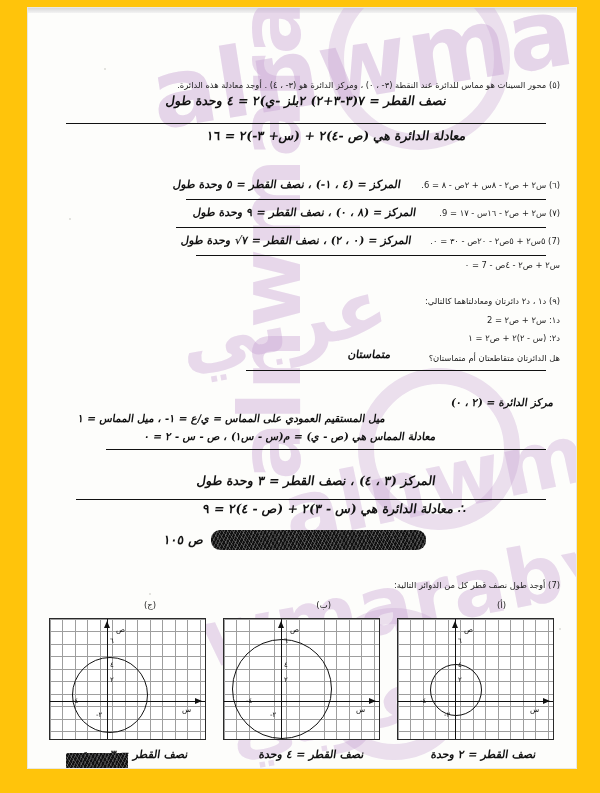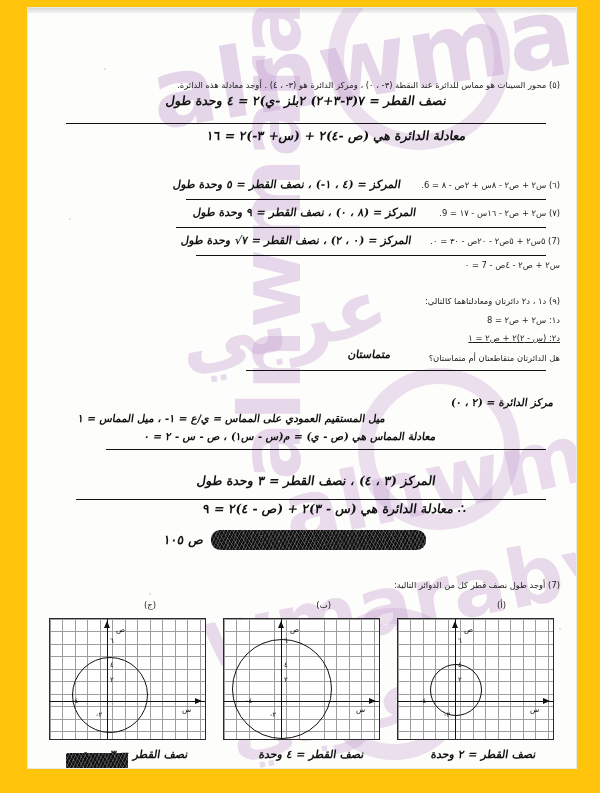--- a/index.html
+++ b/index.html
@@ -165,22 +165,22 @@
       <div class="ptxt" style="top:200px;right:16px;">(٧) س٢ + ص٢ - ١٦س - ١٧ = 9.</div>
       <div class="hw" style="top:198px;right:160px;">المركز = (٨ ، ٠) ، نصف القطر = ٩ وحدة طول</div>
       <div class="rule" style="top:219px;right:30px;width:370px;"></div>
 
       <div class="ptxt" style="top:228px;right:16px;">(7) ٥س٢ + ٥ص٢ - ٢٠ص - ٣٠ = ٠.</div>
       <div class="hw" style="top:226px;right:165px;">المركز = (٠ ، ٢) ، نصف القطر = ٧√ وحدة طول</div>
       <div class="rule" style="top:247px;right:30px;width:350px;"></div>
       <div class="ptxt" style="top:252px;right:16px;">س٢ + ص٢ - ٤ص - 7 = ٠</div>
 
       <div class="ptxt" style="top:288px;right:16px;">(٩) د١ ، د٢ دائرتان ومعادلتاهما كالتالي:</div>
-      <div class="ptxt" style="top:307px;right:16px;">د١: س٢ + ص٢ = 8</div>
-      <div class="ptxt" style="top:325px;right:16px;text-decoration:underline;">د٢: (س - ٢)٢ + ص٢ = ١</div>
+      <div class="ptxt" style="top:307px;right:16px;">د١: س٢ + ص٢ = 2</div>
+      <div class="ptxt" style="top:325px;right:16px;">د٢: (س - ٢)٢ + ص٢ = ١</div>
       <div class="ptxt" style="top:345px;right:16px;">هل الدائرتان متقاطعتان أم متماستان؟</div>
       <div class="hw" style="top:340px;right:185px;">متماستان</div>
       <div class="rule" style="top:362px;right:30px;width:300px;"></div>
 
       <div class="hw" style="top:388px;right:22px;font-size:10.5px;">مركز الدائرة = (٢ ، ٠)</div>
       <div class="hw" style="top:404px;right:190px;font-size:10.5px;">ميل المستقيم العمودي على المماس = ي/ع = ١- ، ميل المماس = ١</div>
       <div class="hw" style="top:422px;right:140px;font-size:10.5px;">معادلة المماس هي (ص - ي) = م(س - س١) ، ص - س - ٢ = ٠</div>
       <div class="rule" style="top:441px;right:30px;width:440px;"></div>
 
       <div class="hw big" style="top:465px;right:140px;">المركز (٣ ، ٤) ، نصف القطر = ٣ وحدة طول</div>

